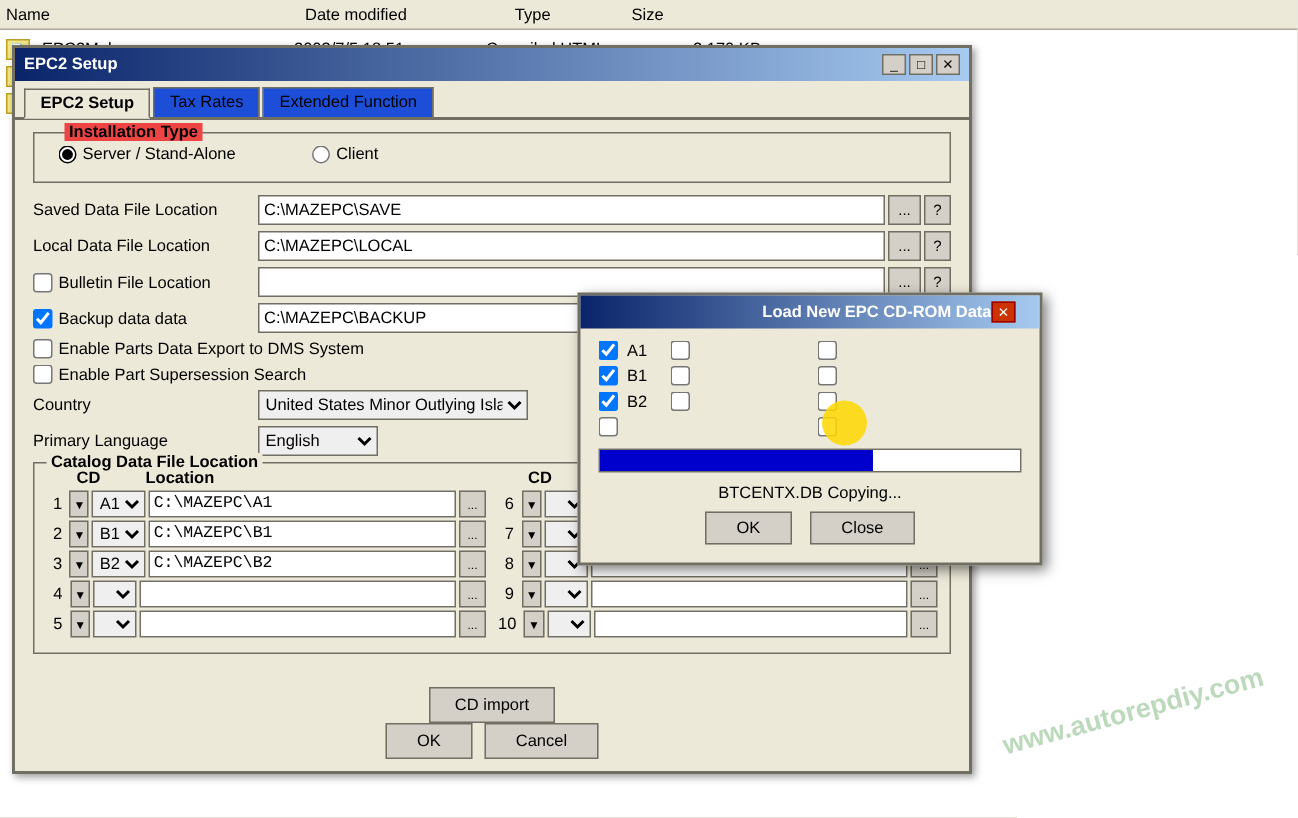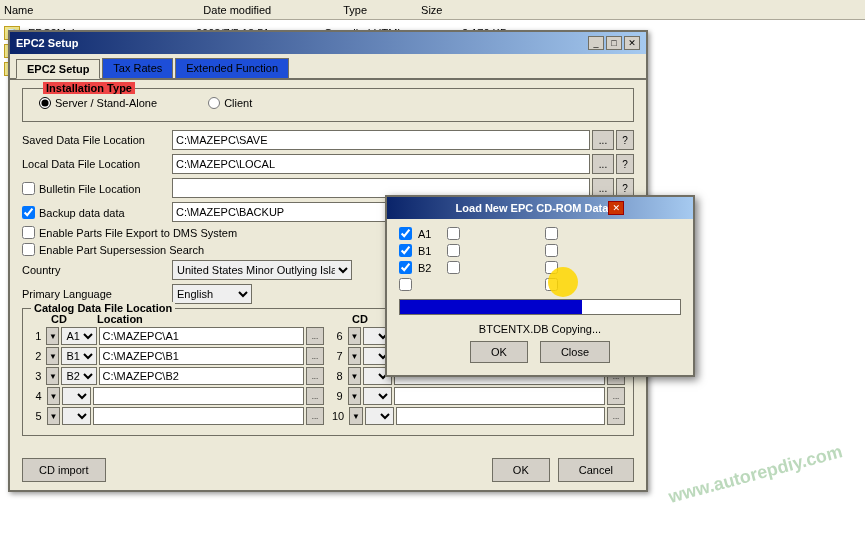--- a/index.html
+++ b/index.html
@@ -307,21 +307,21 @@
       font-family: inherit;
       border: 1px solid #716f64;
     }
 
     .catalog-input {
       height: 18px;
       border: 1px solid #716f64;
       background: white;
       padding: 1px 2px;
       font-size: 11px;
-      font-family: Liberation Sans, sans-serif;
+      font-family: Liberation Mono, monospace;
       width: 100%;
     }
 
     .catalog-browse {
       width: 18px;
       height: 18px;
       background: #d4d0c8;
       border: 1px solid #716f64;
       cursor: pointer;
       font-size: 8px;
@@ -329,20 +329,21 @@
       align-items: center;
       justify-content: center;
       flex-shrink: 0;
     }
 
     .dialog-footer {
       display: flex;
       justify-content: space-between;
       align-items: center;
       padding: 6px 12px 8px;
+      flex-direction: column;
     }
 
     .btn-main {
       height: 24px;
       padding: 0 16px;
       background: #d4d0c8;
       border: 1px solid #716f64;
       font-size: 11px;
       font-family: inherit;
       cursor: pointer;
@@ -369,21 +370,21 @@
       box-shadow: 3px 3px 8px rgba(0,0,0,0.5);
       z-index: 20;
     }
 
     .cdrom-titlebar {
       background: linear-gradient(to right, #0a246a, #a6caf0);
       color: white;
       padding: 3px 16px;
       display: flex;
       align-items: center;
-      justify-content: center;
+      justify-content: flex-end;
       height: 22px;
     }
 
     .cdrom-title {
       font-size: 11px;
       font-weight: bold;
       color: white;
     }
 
     .cdrom-close-btn {
@@ -598,21 +599,21 @@
       <div class="checkbox-label-area">
         <input type="checkbox" checked="" style="">
         <span>Backup data data</span>
       </div>
       <input type="text" class="form-input" value="C:\MAZEPC\BACKUP" style="">
       <button class="btn-browse">...</button>
     </div>
 
     <div class="checkbox-row">
       <input type="checkbox" style="">
-      <span>Enable Parts File Export to DMS System</span>
+      <span>Enable Parts Data Export to DMS System</span>
     </div>
 
     <div class="checkbox-row">
       <input type="checkbox" style="">
       <span>Enable Part Supersession Search</span>
     </div>
 
     <div style="display:flex; gap:20px; margin-bottom:4px;">
       <div class="form-row" style="margin-bottom:0;">
         <span class="form-label">Country</span>

